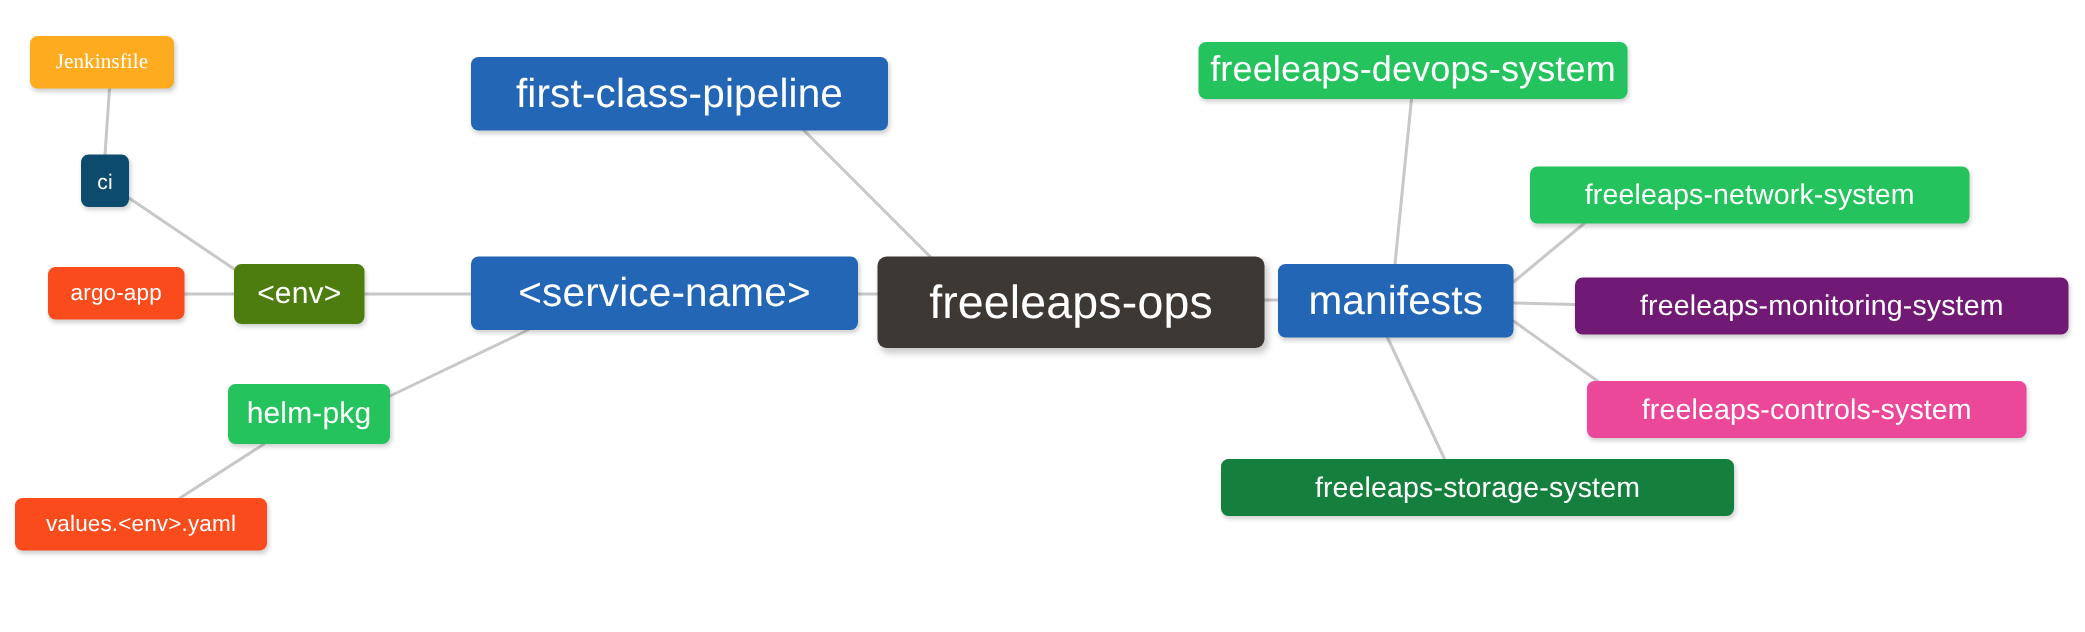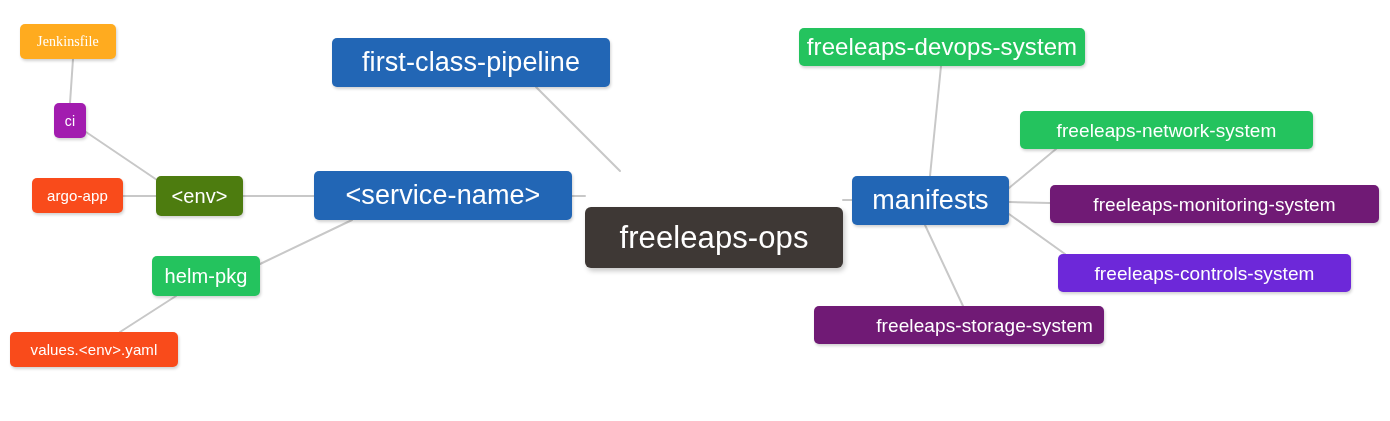--- a/index.html
+++ b/index.html
@@ -37,21 +37,20 @@
     border-radius: 5px;
     box-shadow: 1px 2px 3px rgba(0,0,0,0.18);
     letter-spacing: 0.1px;
     line-height: 1;
     padding: 0 11px;
     user-select: none;
   }
   .node.root {
     border-radius: 6px;
     box-shadow: 2px 3px 5px rgba(0,0,0,0.22);
-    margin-top: 36px;
   }
 </style>
 </head>
 <body>
 
 <div id="canvas">
   <svg id="edges" viewBox="0 0 1390 421" width="1390" height="421" xmlns="http://www.w3.org/2000/svg">
       <line x1="73" y1="59" x2="70" y2="103" stroke="#c8c8c8" stroke-width="2" stroke-linecap="round"></line>
       <line x1="86" y1="132" x2="160" y2="182" stroke="#c8c8c8" stroke-width="2" stroke-linecap="round"></line>
       <line x1="123" y1="196" x2="156" y2="196" stroke="#c8c8c8" stroke-width="2" stroke-linecap="round"></line>
@@ -64,56 +63,56 @@
       <line x1="941" y1="66" x2="930" y2="176" stroke="#c8c8c8" stroke-width="2" stroke-linecap="round"></line>
       <line x1="1009" y1="188" x2="1056" y2="149" stroke="#c8c8c8" stroke-width="2" stroke-linecap="round"></line>
       <line x1="1009" y1="202" x2="1050" y2="203" stroke="#c8c8c8" stroke-width="2" stroke-linecap="round"></line>
       <line x1="1009" y1="214" x2="1065" y2="254" stroke="#c8c8c8" stroke-width="2" stroke-linecap="round"></line>
       <line x1="925" y1="225" x2="963" y2="306" stroke="#c8c8c8" stroke-width="2" stroke-linecap="round"></line>
     </svg>
   <div id="node-layer">
       <div class="node" style="left: 20px; top: 24px; width: 96px; height: 35px; background: rgb(255, 171, 31); font-size: 14px; font-family: Liberation Serif, serif;">
         <span>Jenkinsfile</span>
       </div>
-      <div class="node" style="left: 54px; top: 103px; width: 32px; height: 35px; background: #a21caf; font-size: 14px;">
+      <div class="node" style="left: 54px; top: 103px; width: 32px; height: 35px; background: #0c4a6e; font-size: 14px;">
         <span>ci</span>
       </div>
       <div class="node" style="left: 32px; top: 178px; width: 91px; height: 35px; background: rgb(249, 75, 27); font-size: 15px;">
         <span>argo-app</span>
       </div>
       <div class="node" style="left: 156px; top: 176px; width: 87px; height: 40px; background: #4d7c0f; font-size: 20px;">
         <span>&lt;env&gt;</span>
       </div>
       <div class="node" style="left: 152px; top: 256px; width: 108px; height: 40px; background: rgb(36, 195, 94); font-size: 20px;">
         <span>helm-pkg</span>
       </div>
       <div class="node" style="left: 10px; top: 332px; width: 168px; height: 35px; background: rgb(249, 75, 27); font-size: 15px;">
         <span>values.&lt;env&gt;.yaml</span>
       </div>
-      <div class="node" style="left: 314px; top: 38px; width: 278px; height: 49px; background: rgb(34, 102, 181); font-size: 27px; margin-left: 18px;">
+      <div class="node" style="left: 314px; top: 38px; width: 278px; height: 49px; background: rgb(34, 102, 181); font-size: 27px;">
         <span>first-class-pipeline</span>
       </div>
       <div class="node" style="left: 314px; top: 171px; width: 258px; height: 49px; background: rgb(34, 102, 181); font-size: 27px; justify-content: center;">
         <span>&lt;service-name&gt;</span>
       </div>
       <div class="node root" style="left: 585px; top: 171px; width: 258px; height: 61px; background: rgb(62, 56, 53); font-size: 31px;">
         <span>freeleaps-ops</span>
       </div>
       <div class="node" style="left: 852px; top: 176px; width: 157px; height: 49px; background: rgb(34, 102, 181); font-size: 27px;">
         <span>manifests</span>
       </div>
       <div class="node" style="left: 799px; top: 28px; width: 286px; height: 38px; background: rgb(36, 195, 94); font-size: 24px;">
         <span>freeleaps-devops-system</span>
       </div>
       <div class="node" style="left: 1020px; top: 111px; width: 293px; height: 38px; background: rgb(36, 195, 94); font-size: 19px;">
         <span>freeleaps-network-system</span>
       </div>
       <div class="node" style="left: 1050px; top: 185px; width: 329px; height: 38px; background: #701a75; font-size: 19px;">
         <span>freeleaps-monitoring-system</span>
       </div>
-      <div class="node" style="left: 1058px; top: 254px; width: 293px; height: 38px; background: #6d28d9; font-size: 19px;">
+      <div class="node" style="left: 1058px; top: 254px; width: 293px; height: 38px; background: #ec4899; font-size: 19px;">
         <span>freeleaps-controls-system</span>
       </div>
-      <div class="node" style="left: 814px; top: 306px; width: 290px; height: 38px; background: #701a75; font-size: 19px; justify-content: flex-end;">
+      <div class="node" style="left: 814px; top: 306px; width: 342px; height: 38px; background: #15803d; font-size: 19px;">
         <span>freeleaps-storage-system</span>
       </div>
     </div>
 </div>
 
 </body></html>

